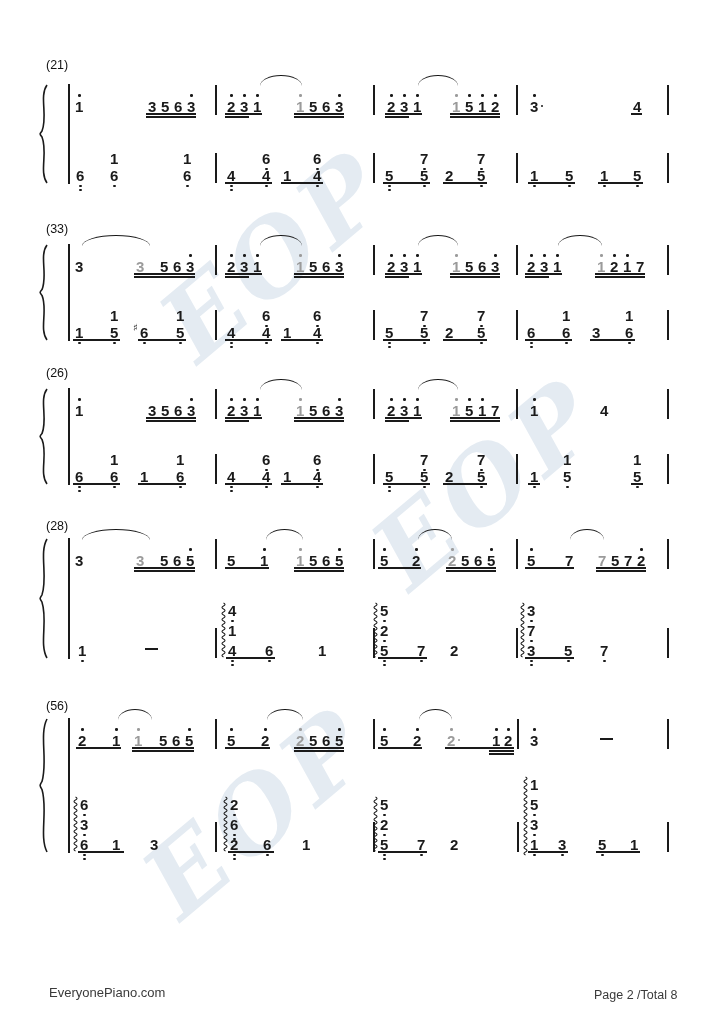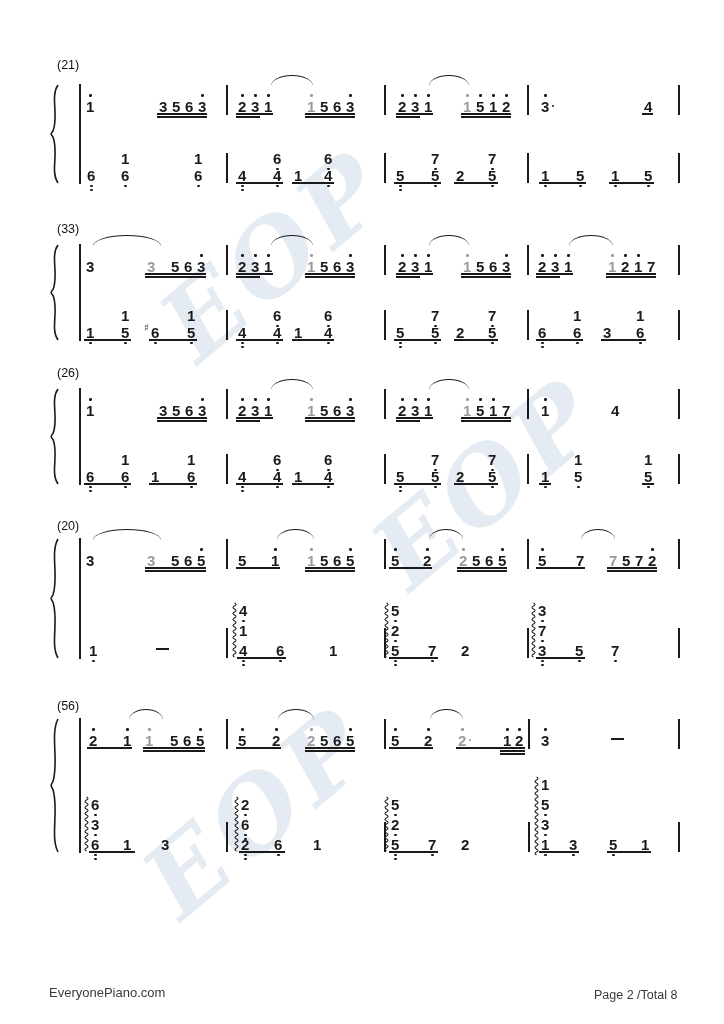--- a/index.html
+++ b/index.html
@@ -1,19 +1,19 @@
 <!DOCTYPE html>
 <html><head>
 <meta charset="utf-8">
 <style>
   html,body{margin:0;padding:0;background:#fff;}
   #sheet{position:relative;width:724px;height:1024px;background:#ffffff;overflow:hidden;
          font-family:"Liberation Sans",sans-serif;}
   #wm-layer{position:absolute;inset:0;z-index:0;}
-  #music-layer{position:absolute;inset:0;z-index:1;margin-left:11px;}
+  #music-layer{position:absolute;inset:0;z-index:1;}
   .wm{position:absolute;font:italic 900 100px/100px "DejaVu Serif",serif;letter-spacing:7px;
       transform:translate(-50%,-50%) rotate(-40deg);user-select:none;white-space:pre;}
   .num{position:absolute;font:700 15px/15px "Liberation Sans",sans-serif;color:#1a1a1a;white-space:pre;}
   .gy{color:#9b9b9b;}
   .dot{position:absolute;width:2.7px;height:2.7px;border-radius:50%;background:#1a1a1a;}
   .gydot{background:#9b9b9b;}
   .ln{position:absolute;background:#1a1a1a;}
   .bar{position:absolute;background:#1a1a1a;}
   .slur{position:absolute;border-top:1.5px solid #161616;border-radius:50% 50% 0 0/100% 100% 0 0;}
   .dash{position:absolute;background:#1a1a1a;}
@@ -372,21 +372,21 @@
       <div class="dot" style="left: 532.9px; top: 485.8px;"></div>
       <div class="ln" style="left: 528px; top: 483px; width: 12px; height: 1.5px;"></div>
       <div class="num" style="left: 563px; top: 469px;">5</div>
       <div class="dot" style="left: 565.9px; top: 485.8px;"></div>
       <div class="num" style="left: 563px; top: 452px;">1</div>
       <div class="num" style="left: 633px; top: 469px;">5</div>
       <div class="dot" style="left: 635.9px; top: 485.8px;"></div>
       <div class="num" style="left: 633px; top: 452px;">1</div>
       <div class="ln" style="left: 631px; top: 483px; width: 12px; height: 1.5px;"></div>
       <div class="bar" style="left: 667px; top: 454px; width: 1.5px; height: 30px;"></div>
-      <div class="mlabel" style="left: 46px; top: 519px;">(20)</div>
+      <div class="mlabel" style="left: 46px; top: 519px;">(28)</div>
       <svg width="16" height="121" style="left: 36px; top: 538px;">
         <path d="M11,1 C3,14.52 12,38.72 6,56.87 C3.5,60.5 3.5,60.5 6,64.13000000000001 C12,82.28 3,106.48 11,120" fill="none" stroke="#1a1a1a" stroke-width="1.6"></path>
       </svg>
       <div class="bar" style="left: 68px; top: 538px; width: 1.5px; height: 121px;"></div>
       <div class="num" style="left: 75px; top: 553px;">3</div>
       <div class="slur" style="left: 82px; top: 529px; width: 68px; height: 10px;"></div>
       <div class="num gy" style="left: 136px; top: 553px;">3</div>
       <div class="num" style="left: 160px; top: 553px;">5</div>
       <div class="num" style="left: 173px; top: 553px;">6</div>
       <div class="num" style="left: 186px; top: 553px;">5</div>

